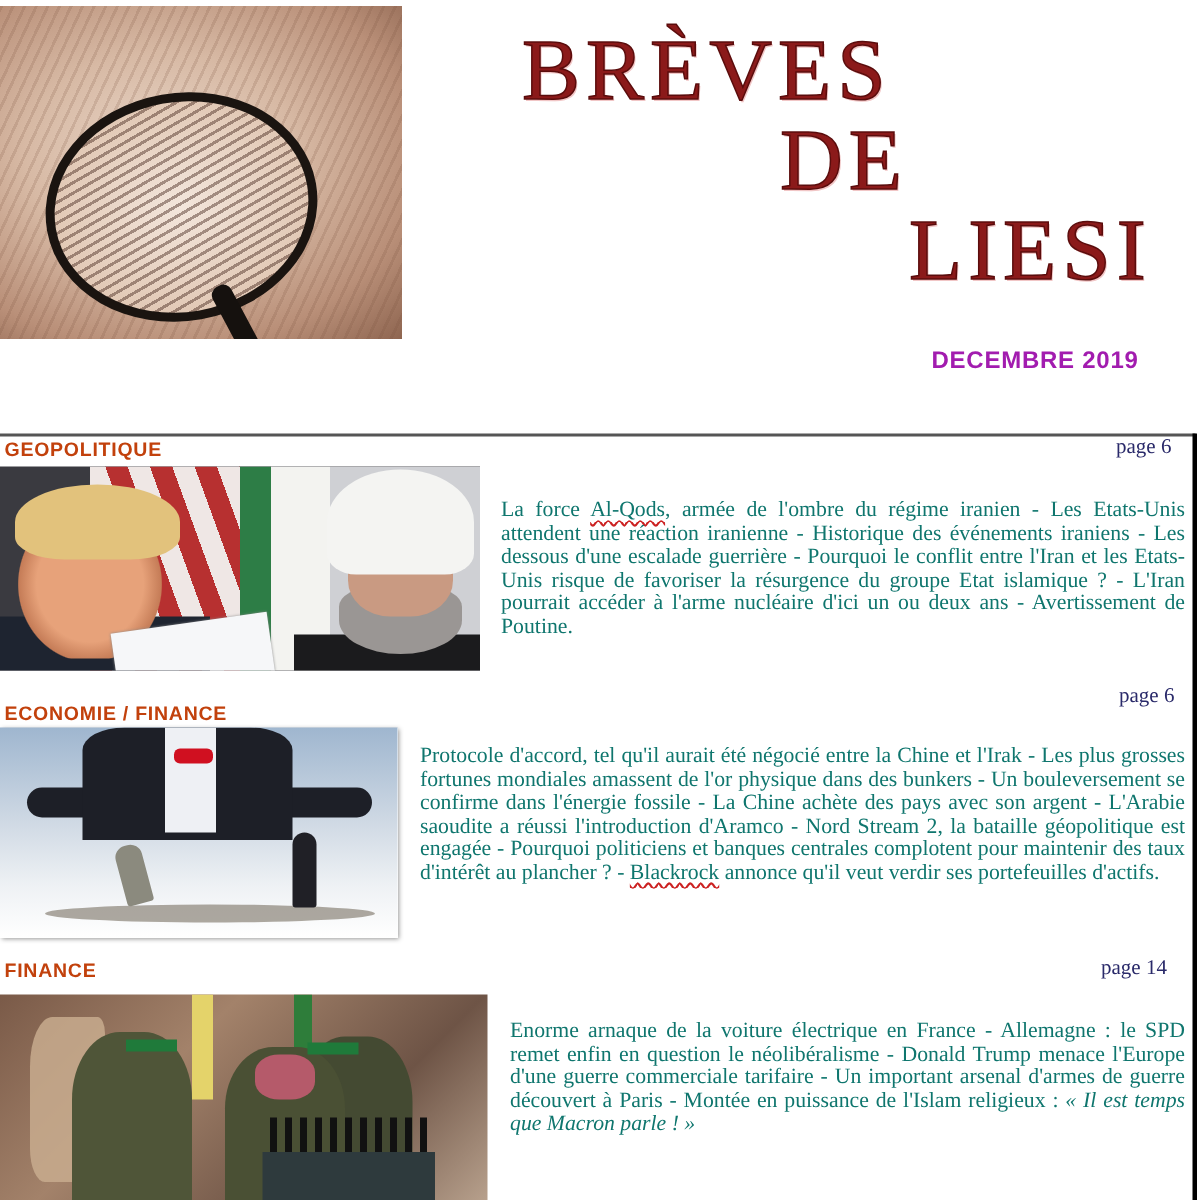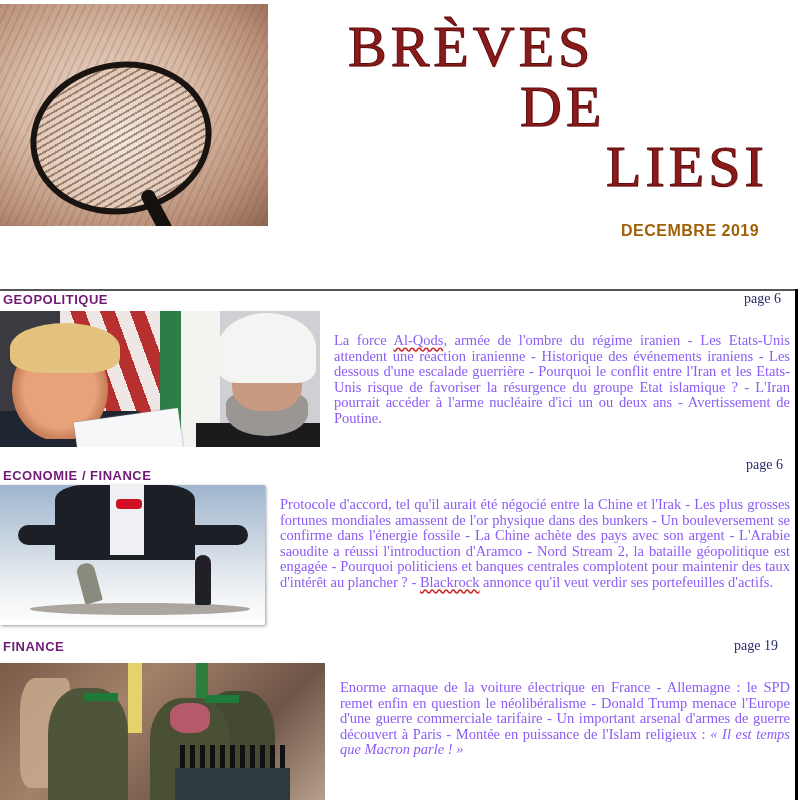--- a/index.html
+++ b/index.html
@@ -34,36 +34,36 @@
     font-family:"Liberation Serif", serif; color:#8b1a1a; font-size:58px;
     letter-spacing:4px; line-height:1;
     -webkit-text-stroke:1px #5a0c0c;
     text-shadow:1px 1px 0 #f1c6c6;
   }
   #t1 { left:348px; top:18px; }
   #t2 { left:520px; top:78px;text-align:right; }
   #t3 { left:606px; top:138px; }
 
   #issue-date {
-    left:621px; top:222px; font-family:"Liberation Sans", sans-serif; font-weight:bold;
-    color:#a16207; font-size:16px; letter-spacing:0.5px;
+    left:621px; top:232px; font-family:"Liberation Sans", sans-serif; font-weight:bold;
+    color:#a21caf; font-size:16px; letter-spacing:0.5px;
   }
 
   #rule-top { left:0; top:289px; width:797px; height:2px; background:#555; }
   #rule-right { left:795px; top:289px; width:3px; height:511px; background:#000; }
 
   .section-title {
     font-family:"Liberation Sans", sans-serif; font-weight:900; font-size:13px;
-    color:#701a75; letter-spacing:0.5px;
+    color:#c2410c; letter-spacing:0.5px;
   }
   .page-ref { font-family:"Liberation Serif", serif; font-size:14px; color:#2a2a6a; }
 
   .summary {
     font-family:"Liberation Serif", serif; font-size:14.5px; line-height:15.5px;
-    text-align:justify; color:#8b5cf6;
+    text-align:justify; color:#0f766e;
   }
   .summary .err { text-decoration:underline wavy #c22; text-underline-offset:2px; }
   .summary em { font-style:italic; }
 
   .img-box { overflow:hidden; }
 
   
   #img-geo { left:0; top:311px; width:320px; height:136px; background:#3a3a40; }
   #img-geo .flag-us { position:absolute; left:60px; top:0; width:100px; height:136px;
     background:repeating-linear-gradient(70deg, #b73030 0 14px, #efe7e5 14px 28px); }
@@ -161,21 +161,21 @@
   <div class="shirt"></div>
   <div class="bow"></div>
   <div class="ground"></div>
   <div class="puppet1"></div>
   <div class="puppet2"></div>
 </div>
 
 <div class="abs summary" style="left:280px;top:497px;width:510px;"><span>Protocole d'accord, tel qu'il aurait été négocié entre la Chine et l'Irak - Les plus grosses fortunes mondiales amassent de l'or physique dans des bunkers - Un bouleversement se confirme dans l'énergie fossile - La Chine achète des pays avec son argent - L'Arabie saoudite a réussi l'introduction d'Aramco - Nord Stream 2, la bataille géopolitique est engagée - Pourquoi politiciens et banques centrales complotent pour maintenir des taux d'intérêt au plancher ? - </span><span class="err">Blackrock</span><span> annonce qu'il veut verdir ses portefeuilles d'actifs.</span></div>
 
 <div class="abs section-title" style="left:3px;top:639px;">FINANCE</div>
-<div class="abs page-ref" style="left:734px;top:638px;">page 19</div>
+<div class="abs page-ref" style="left:734px;top:638px;">page 14</div>
 
 <div id="img-eur" class="abs img-box">
   <div class="map"></div>
   <div class="flag-y"></div>
   <div class="flag-g"></div>
   <div class="m1"></div>
   <div class="m3"></div>
   <div class="m2"></div>
   <div class="band1"></div>
   <div class="band3"></div>

